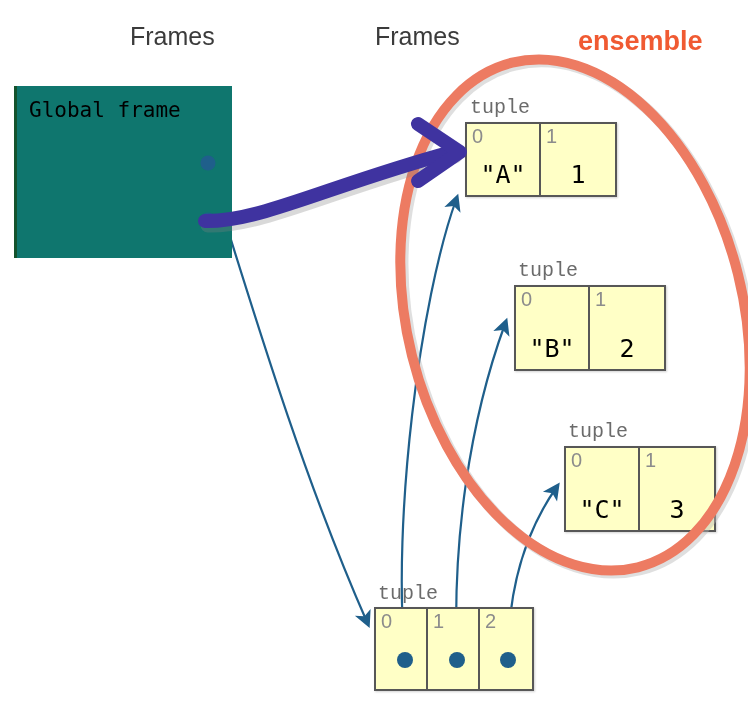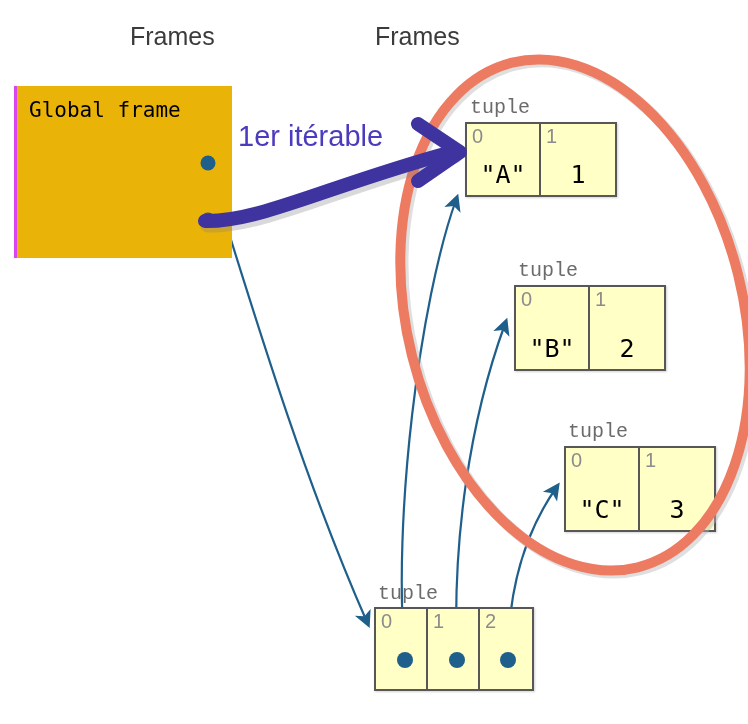--- a/index.html
+++ b/index.html
@@ -39,22 +39,22 @@
     white-space: nowrap;
   }
 
   
   #global-frame {
     position: absolute;
     left: 14px;
     top: 86px;
     width: 218px;
     height: 172px;
-    background: #eab308;
-    border-left: 3px solid #d946ef;
+    background: #0f766e;
+    border-left: 3px solid #14532d;
     box-sizing: border-box;
   }
   #global-frame-title {
     position: absolute;
     left: 12px;
     top: 12px;
     font-family: "DejaVu Sans Mono", monospace;
     font-size: 21px;
     color: #000000;
     white-space: nowrap;
@@ -195,20 +195,21 @@
   <div class="col-header" id="frames-header">Frames</div>
   <div class="col-header" id="objects-header">Frames</div>
 
   <svg id="svg-over" class="overlay" viewBox="0 0 748 724" xmlns="http://www.w3.org/2000/svg">
     <g transform="rotate(-14 575 315)">
       <ellipse cx="575" cy="315" rx="168" ry="260" fill="none" stroke="#b9b9b9" stroke-width="11" opacity="0.45" transform="translate(2,3)"></ellipse>
       <ellipse cx="575" cy="315" rx="168" ry="260" fill="none" stroke="#ed7b62" stroke-width="10"></ellipse>
     </g>
   </svg>
 
+  <div id="ensemble-label">ensemble</div>
 
   <div id="global-frame">
     <div id="global-frame-title">Global frame</div>
   </div>
 
   <div class="var-row" id="row-T">
     <span class="var-name">T</span>
     <span class="var-slot"></span>
   </div>
 
@@ -275,16 +276,14 @@
     <circle cx="457" cy="660" r="8" fill="#1f5f8b"></circle>
     <circle cx="508" cy="660" r="8" fill="#1f5f8b"></circle>
 
     <g>
       <path d="M205,221 C260,222 330,185 452,152" fill="none" stroke="#808080" stroke-width="15" stroke-linecap="round" opacity="0.30" transform="translate(3,4)"></path>
       <path d="M205,221 C260,222 330,185 452,152" fill="none" stroke="#3f33a0" stroke-width="14" stroke-linecap="round"></path>
       <path d="M418,124 L460,152 L418,181" fill="none" stroke="#3f33a0" stroke-width="14" stroke-linecap="round" stroke-linejoin="round"></path>
     </g>
   </svg>
 
-  <div style="position:absolute;left:238px;top:120px;z-index:7;font-size:29px;color:#4b3bbf;
-              font-family:'Liberation Sans',sans-serif;white-space:nowrap;">1er itérable</div>
 
 </div>
 
 </body></html>

